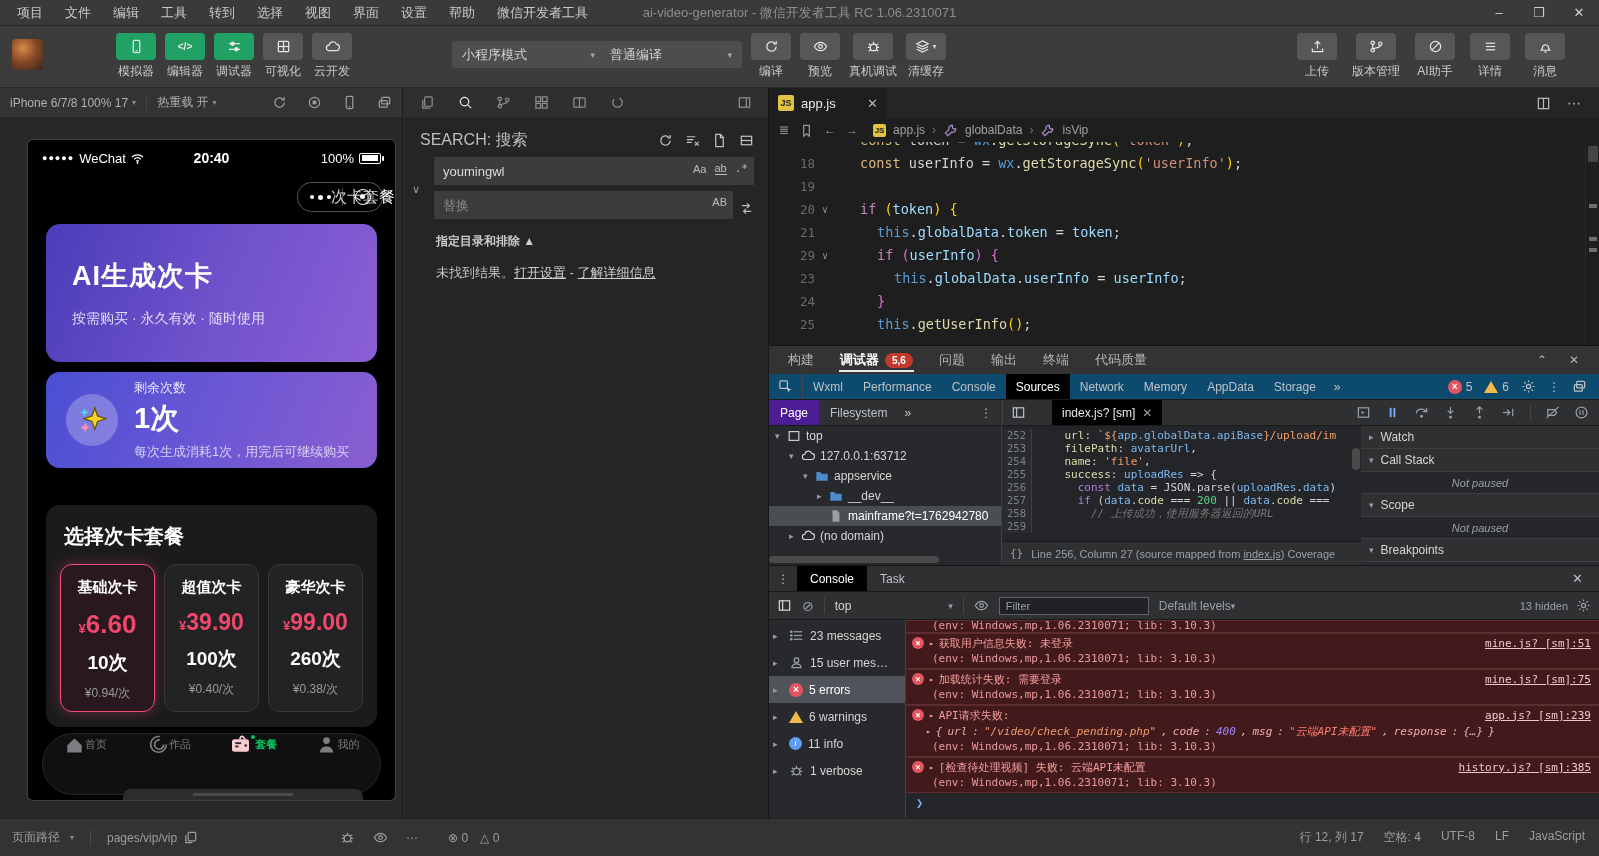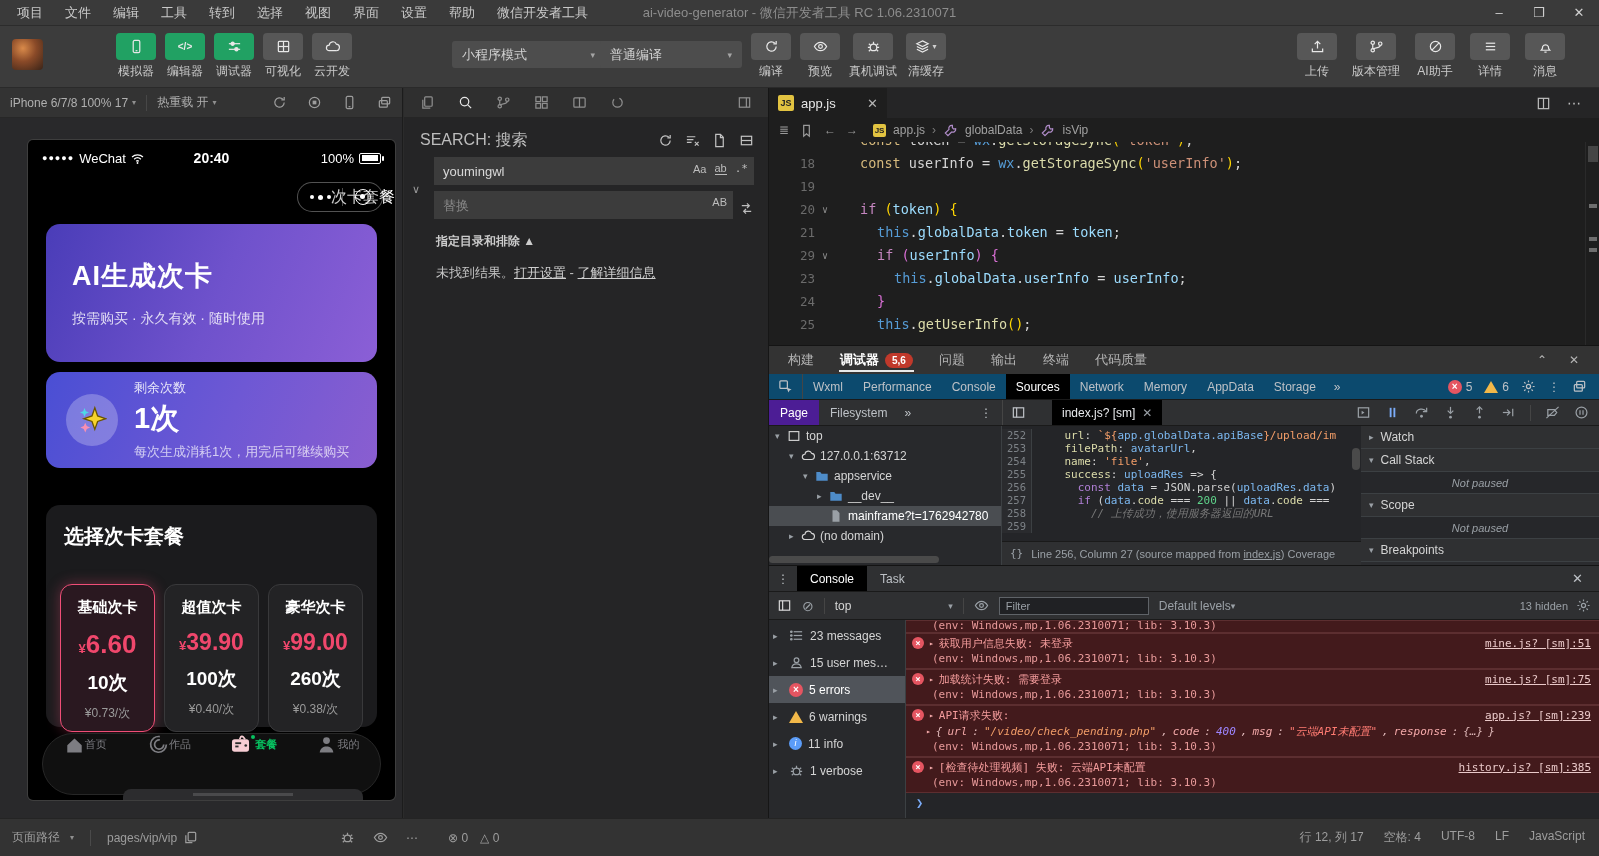--- a/index.html
+++ b/index.html
@@ -71,21 +71,21 @@
   #balance { top:232px; height:96px; background:linear-gradient(112deg,#4a4fd4 0%,#6e58d4 55%,#8a5ed0 100%); display:flex; align-items:center; padding:0 20px; }
   #balicon { width:52px; height:52px; border-radius:50%; background:rgba(255,255,255,.25); display:flex; align-items:center; justify-content:center; }
   #balicon svg { width:30px; height:30px; }
   #baltext { margin-left:16px; }
   #ballabel { font-size:13px; color:rgba(255,255,255,.85); }
   #balval { font-size:29px; font-weight:bold; color:#fff; margin-top:2px; }
   #balcap { font-size:13px; color:rgba(255,255,255,.7); margin-top:4px; }
   #plansec { top:365px; height:222px; background:#1b1b1d; padding:16px 14px; }
   #planstitle { font-size:20px; font-weight:bold; color:#fff; margin:2px 0 14px 4px; }
   #plans { display:flex; gap:9px; }
-  .plan { flex:1; height:148px; background:#232325; border:1px solid #39393b; border-radius:12px; text-align:center; padding-top:13px;margin-top:20px; }
+  .plan { flex:1; height:148px; background:#232325; border:1px solid #39393b; border-radius:12px; text-align:center; padding-top:13px; }
   .plan.sel { background:#2a1820; border-color:#f04e77; box-shadow:0 0 14px rgba(240,78,119,.35); }
   .pname { font-size:15px; font-weight:bold; color:#fff; }
   .pprice { margin-top:12px; color:#f0476c; font-weight:bold; }
   .pprice .yen { font-size:13px; }
   .pprice .pval { font-size:23px; }
   .plan.sel .pval { font-size:26px; }
   .pcount { margin-top:10px; font-size:19px; font-weight:bold; color:#fff; }
   .punit { margin-top:9px; font-size:12px; color:#9a9a9a; }
   #tabbar { position:absolute; left:14px; right:14px; top:593px; height:62px; background:#101010; border:1px solid #272727; border-radius:31px; display:flex; }
   .tbitem { flex:1; display:flex; align-items:flex-start; justify-content:center; color:#7d7d82; }
@@ -528,21 +528,21 @@
           </div>
         </div>
 
         <div id="plansec" class="pcard">
           <div id="planstitle">选择次卡套餐</div>
           <div id="plans">
               <div class="plan sel">
                 <div class="pname">基础次卡</div>
                 <div class="pprice"><span class="yen">¥</span><span class="pval">6.60</span></div>
                 <div class="pcount">10次</div>
-                <div class="punit">¥0.73/次</div>
+                <div class="punit">¥0.94/次</div>
               </div>
               <div class="plan">
                 <div class="pname">超值次卡</div>
                 <div class="pprice"><span class="yen">¥</span><span class="pval">39.90</span></div>
                 <div class="pcount">100次</div>
                 <div class="punit">¥0.40/次</div>
               </div>
               <div class="plan">
                 <div class="pname">豪华次卡</div>
                 <div class="pprice"><span class="yen">¥</span><span class="pval">99.00</span></div>

